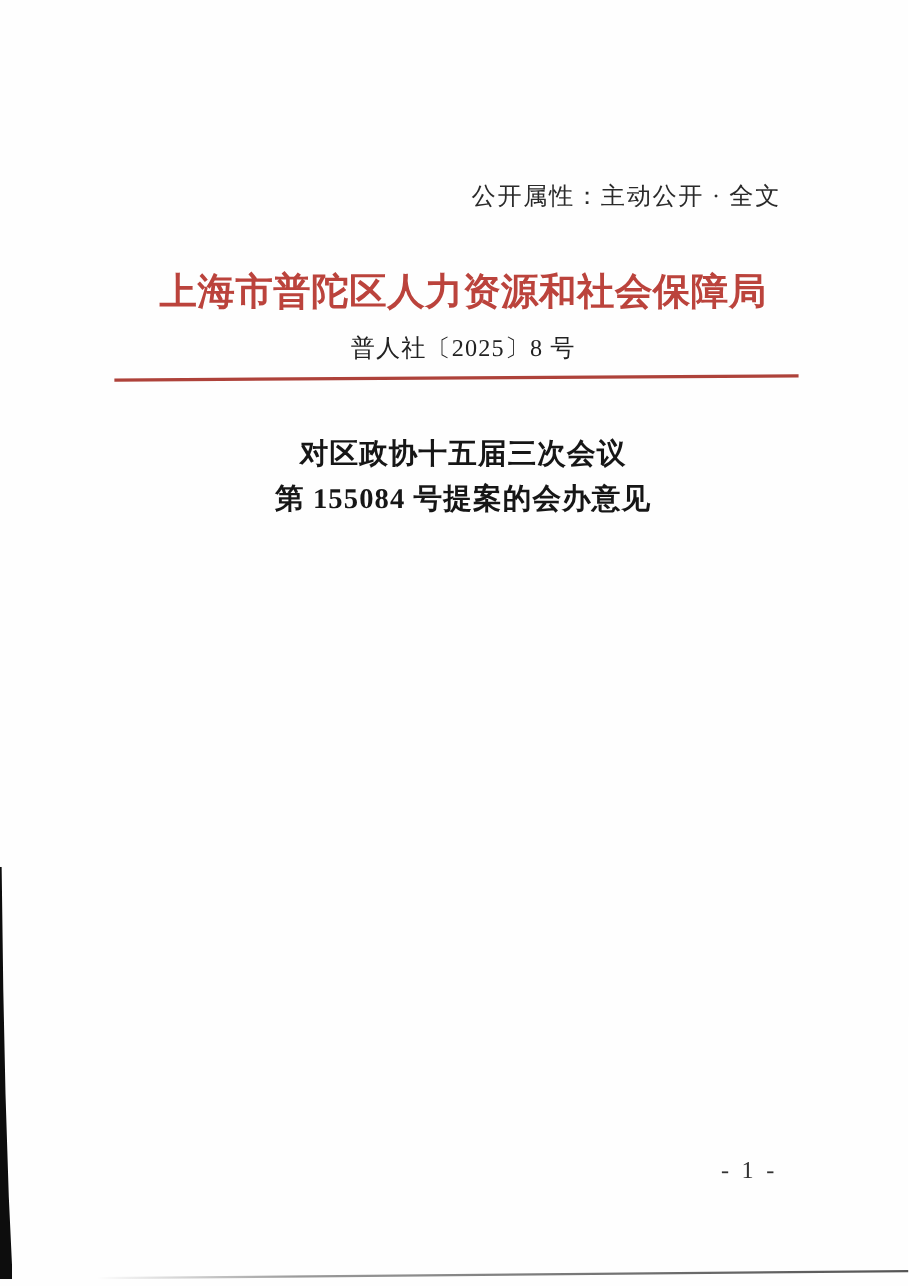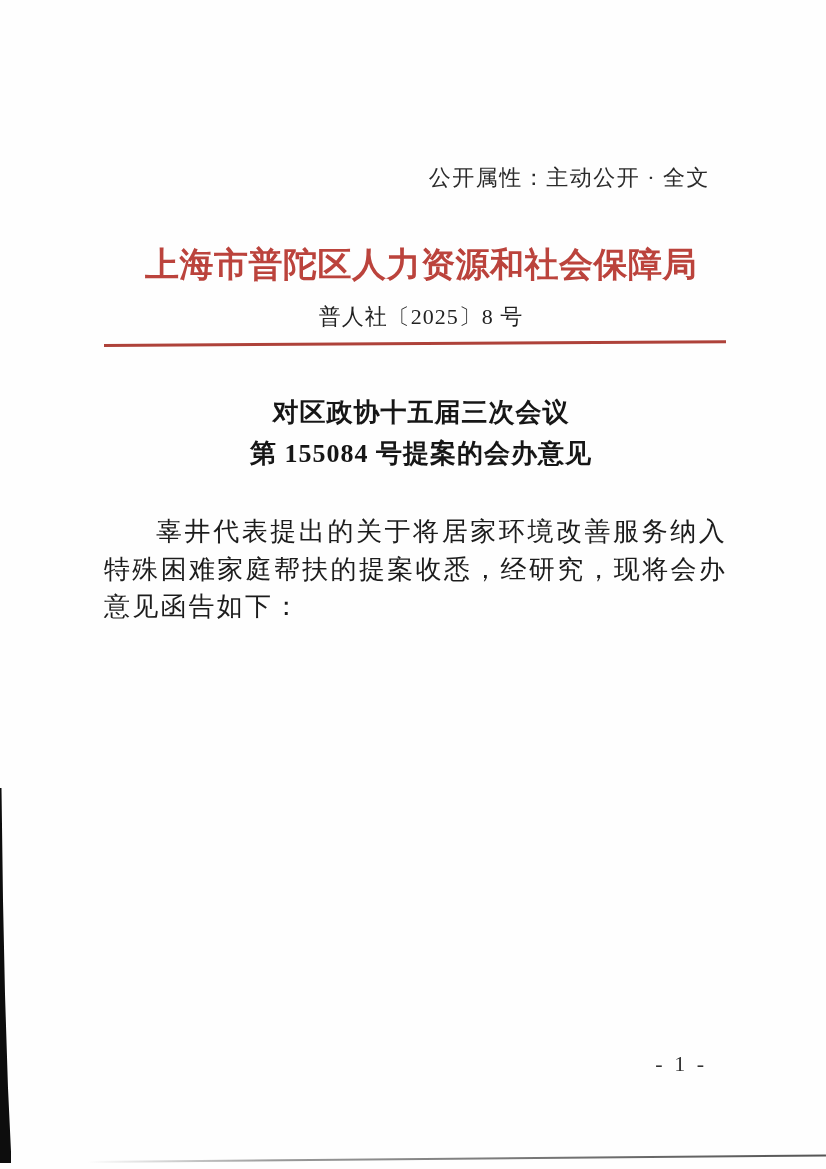--- a/index.html
+++ b/index.html
@@ -132,21 +132,20 @@
   <div class="doc-number">普人社〔2025〕8 号</div>
 
   <div class="red-rule"></div>
 
   <div class="doc-title">
     <div>对区政协十五届三次会议</div>
     <div>第 155084 号提案的会办意见</div>
   </div>
 
   <div class="body-text">
-    <p class="indent">辜井代表提出的关于将居家环境改善服务纳入特殊困难家庭帮扶的提案收悉，经研究，现将会办意见函告如下：</p>
   </div>
 
   <div class="page-number">- 1 -</div>
 
   <div class="artifact-left-stripe"></div>
 
   <div class="artifact-bottom-line"></div>
 
 </div>
 

